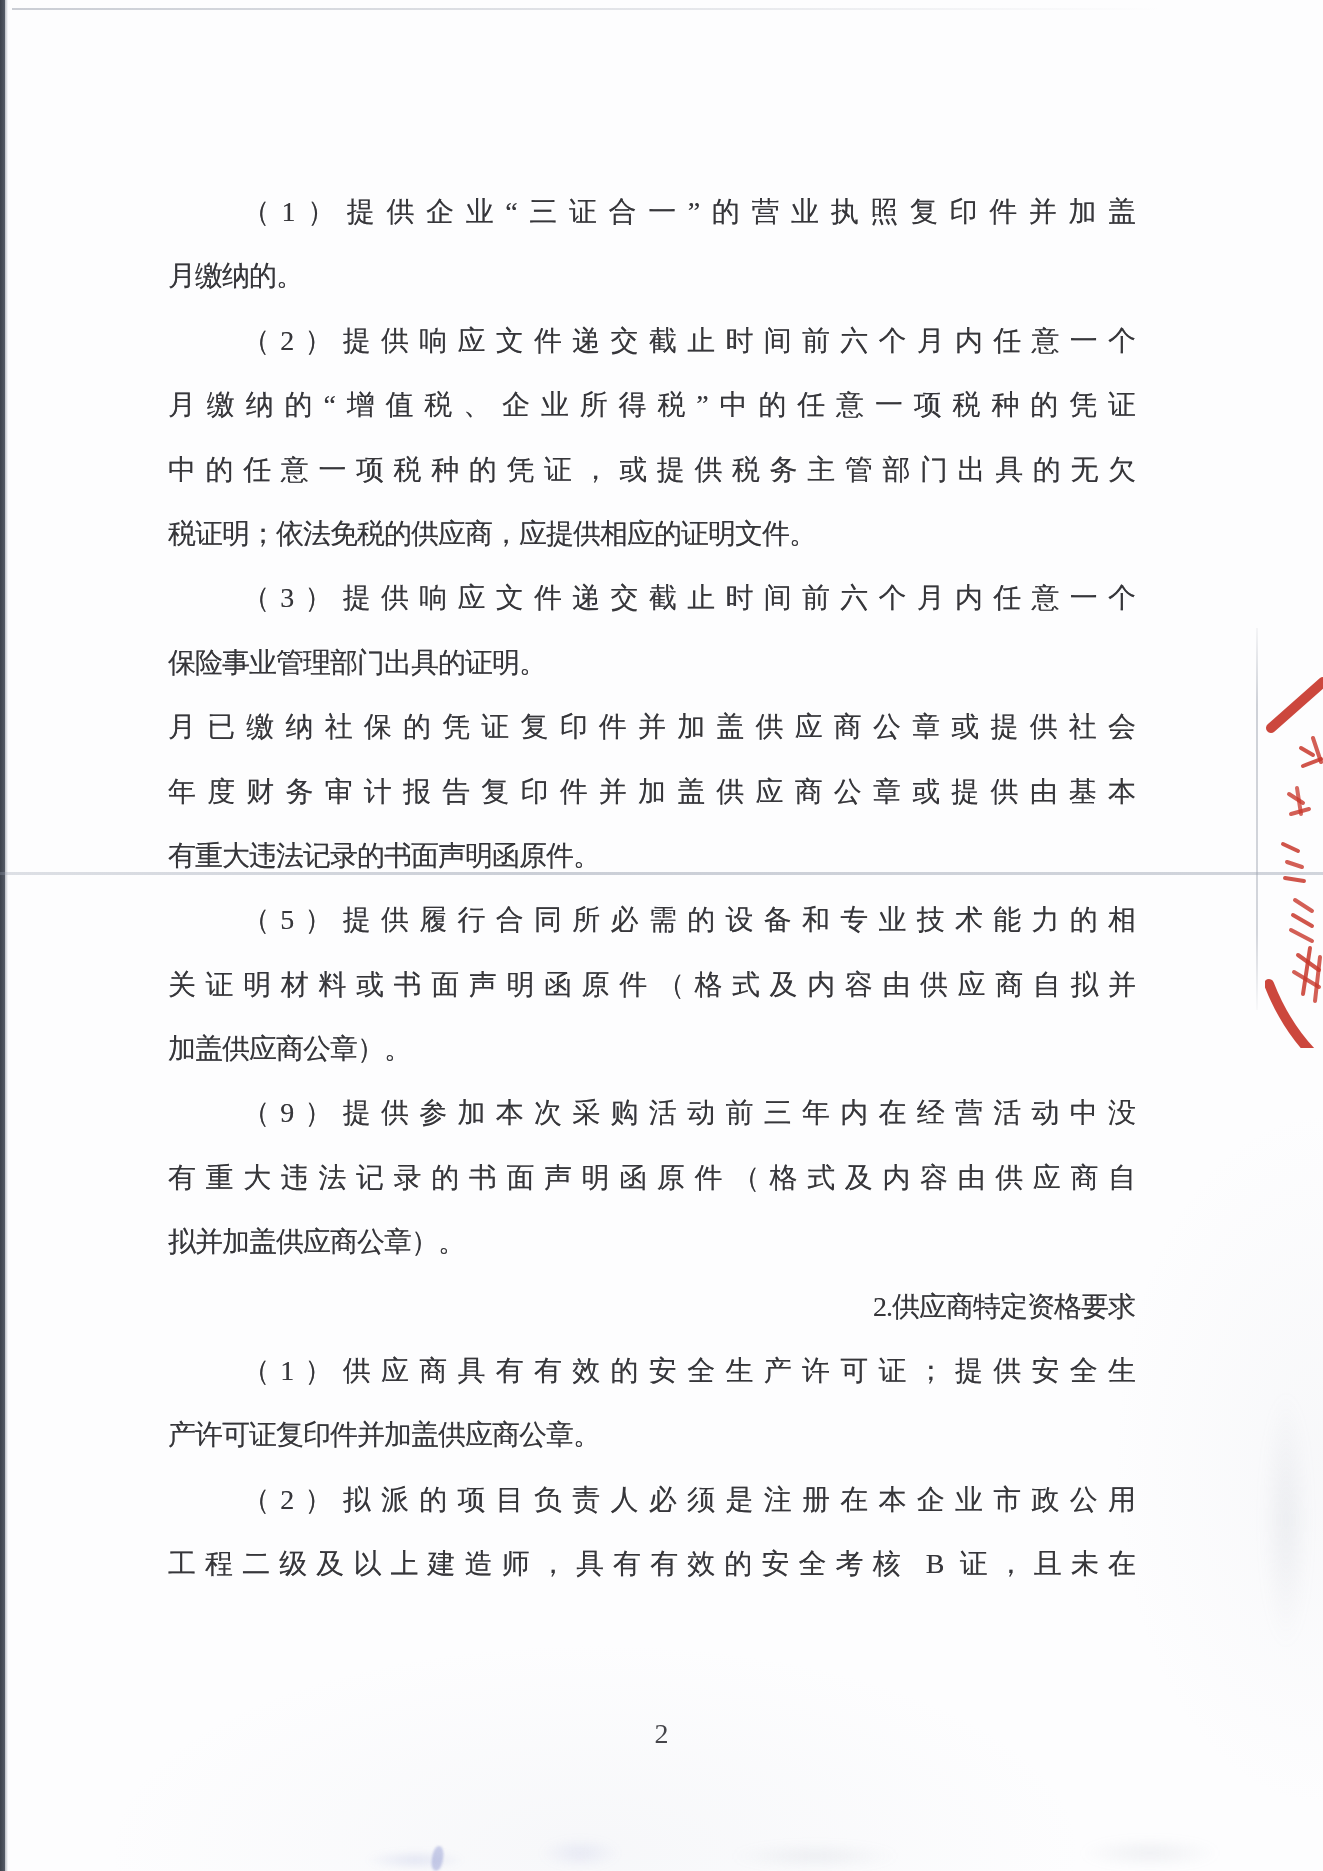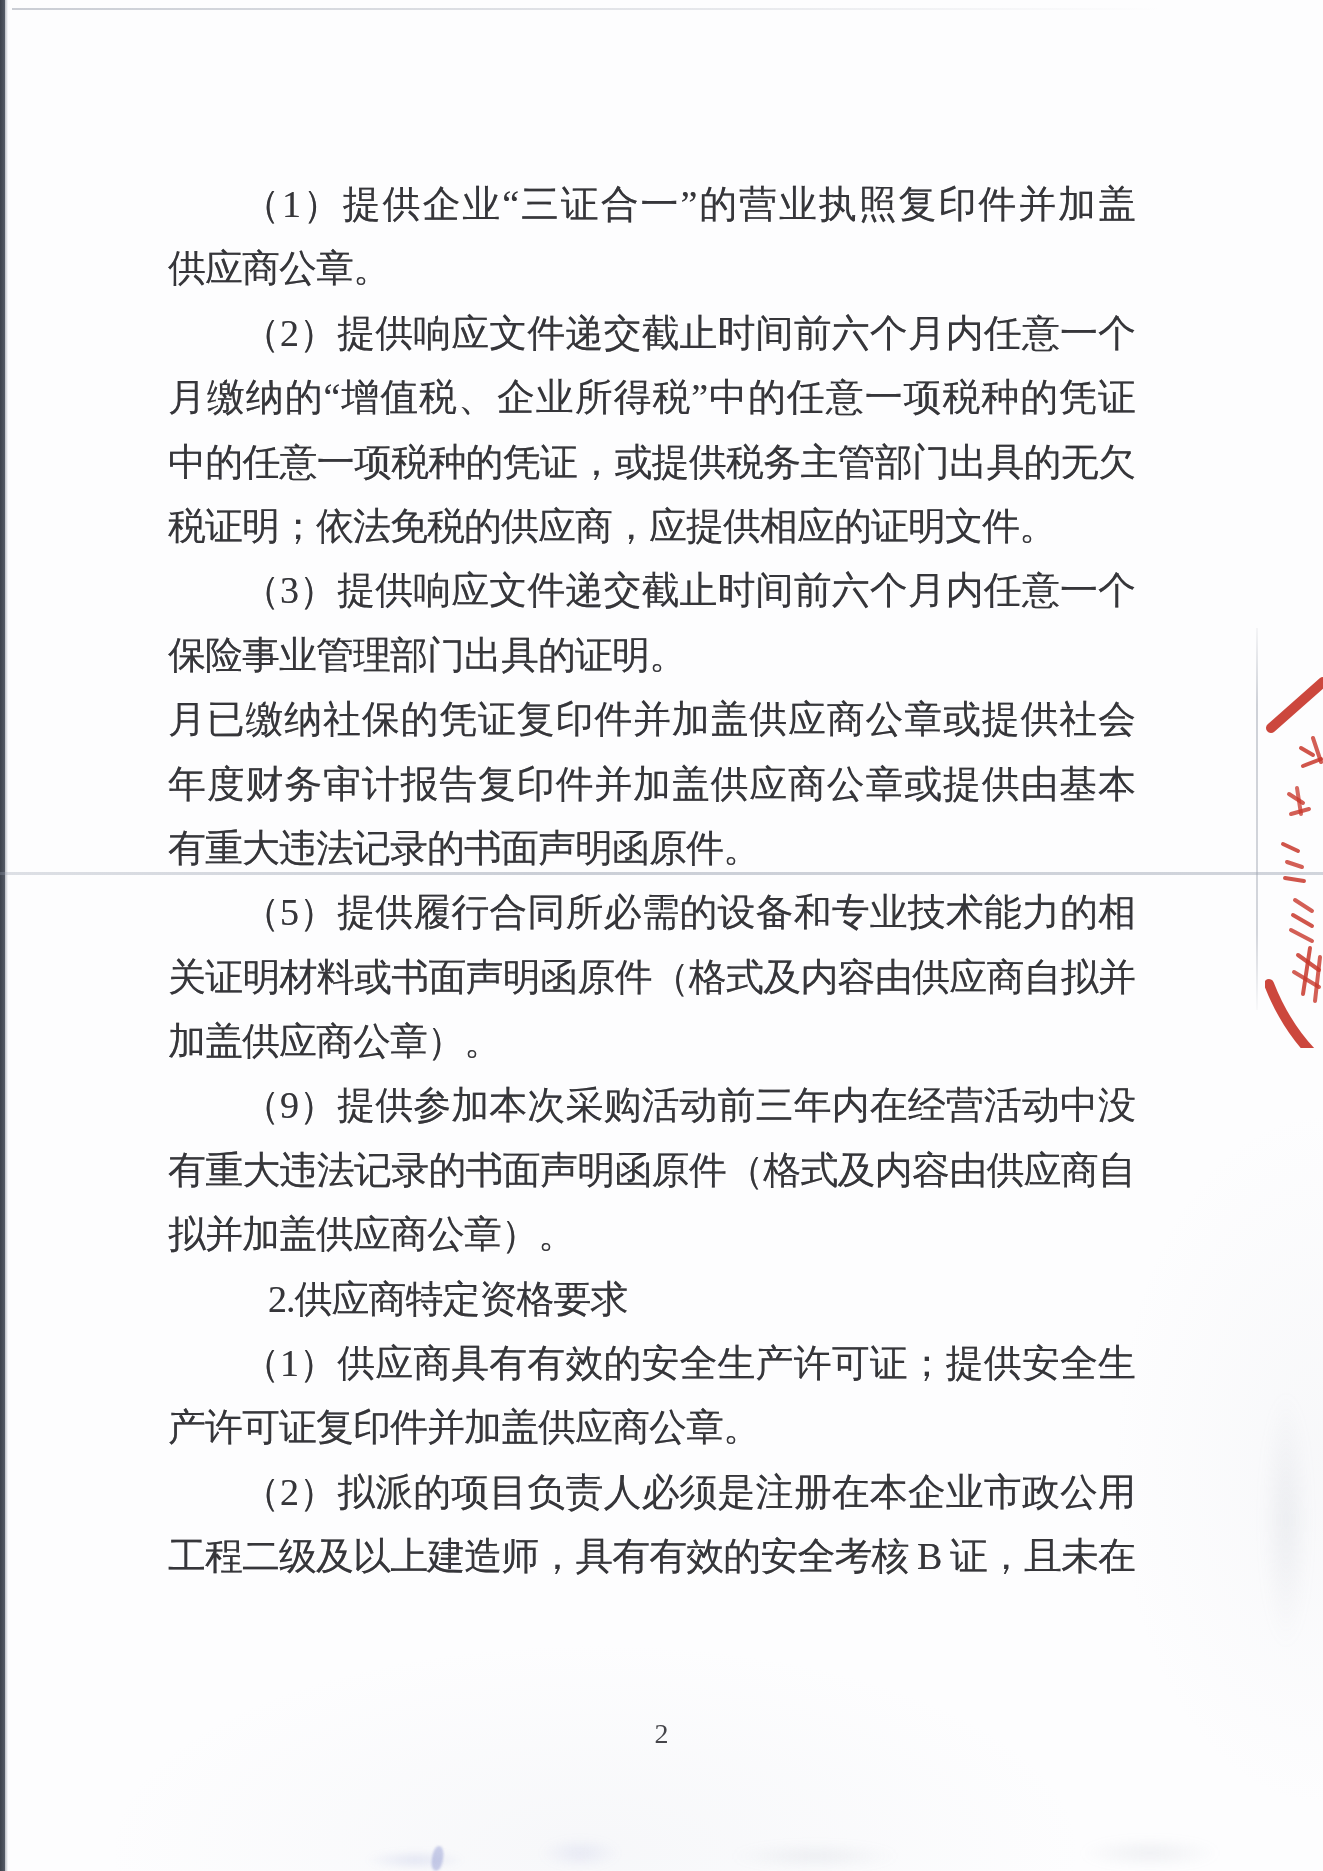--- a/index.html
+++ b/index.html
@@ -59,37 +59,37 @@
   .smudge.gray-soft-2 {
     left: 1080px; top: 1838px; width: 140px; height: 30px;
     background: radial-gradient(closest-side, rgba(140,150,168,0.13), rgba(140,150,168,0)); filter: blur(5px);
   }
   .smudge.right-column {
     left: 1262px; top: 1390px; width: 48px; height: 260px;
     background: radial-gradient(closest-side, rgba(148,156,172,0.12), rgba(148,156,172,0)); filter: blur(6px);
   }
   
   .text-block {
-    position: absolute; left: 168px; top: 172px; width: 967px;
+    position: absolute; left: 168px; top: 180px; width: 967px;
     color: #36363a;
-    font-size: 38px;
+    font-size: 28px;
     letter-spacing: -1px;
     text-shadow: 0 0 0.5px rgba(54,54,58,0.55);
   }
   .text-block .line {
     height: 64.4px; line-height: 64.4px;
     white-space: nowrap;
   }
   .text-block .line.justify {
     white-space: normal;
     text-align: justify;
     text-align-last: justify;
   }
   .text-block .line.indent { padding-left: 74px; }
-  .text-block .line.indent2 { padding-left: 100px; }
+  .text-block .line.indent2 { padding-left: 100px; text-align: right; }
   .page-number {
     position: absolute; left: 0; top: 1718px; width: 1323px;
     text-align: center;
     font-size: 28px; color: #45454a;
     letter-spacing: 0;
   }
   .seal {
     position: absolute; right: 0; top: 648px; width: 58px; height: 400px;
     overflow: hidden; pointer-events: none;
   }
@@ -100,21 +100,21 @@
 <div class="page">
 
   <div class="left-edge"></div>
   <div class="left-edge-fade"></div>
   <div class="top-hairline"></div>
   <div class="mid-fold-line"></div>
   <div class="right-crease-line"></div>
 
   <div class="text-block">
       <div class="line justify indent">（1）提供企业“三证合一”的营业执照复印件并加盖</div>
-      <div class="line">供应商公章。</div>
+      <div class="line">月缴纳的。</div>
       <div class="line justify indent">（2）提供响应文件递交截止时间前六个月内任意一个</div>
       <div class="line justify">月缴纳的“增值税、企业所得税”中的任意一项税种的凭证</div>
       <div class="line justify">中的任意一项税种的凭证，或提供税务主管部门出具的无欠</div>
       <div class="line">税证明；依法免税的供应商，应提供相应的证明文件。</div>
       <div class="line justify indent">（3）提供响应文件递交截止时间前六个月内任意一个</div>
       <div class="line">保险事业管理部门出具的证明。</div>
       <div class="line justify">月已缴纳社保的凭证复印件并加盖供应商公章或提供社会</div>
       <div class="line justify">年度财务审计报告复印件并加盖供应商公章或提供由基本</div>
       <div class="line">有重大违法记录的书面声明函原件。</div>
       <div class="line justify indent">（5）提供履行合同所必需的设备和专业技术能力的相</div>

